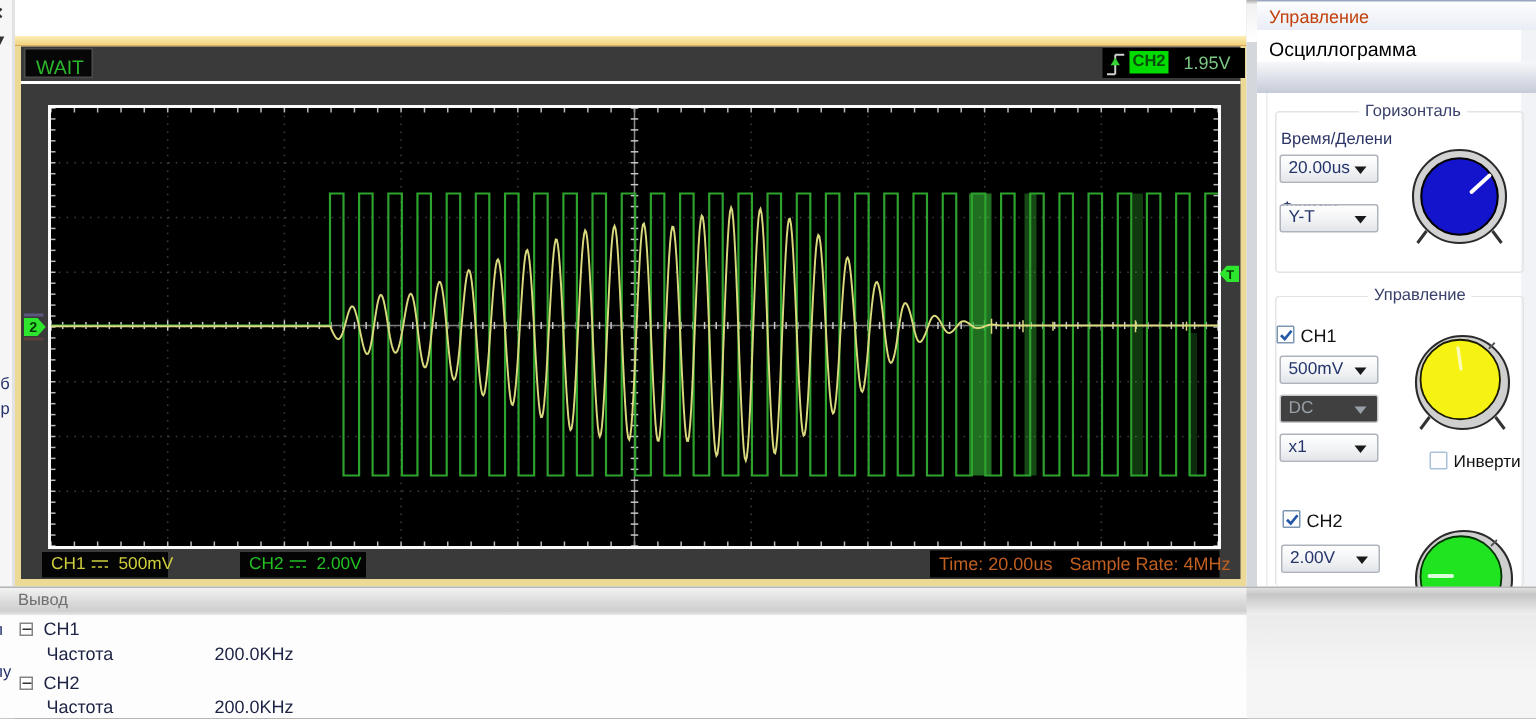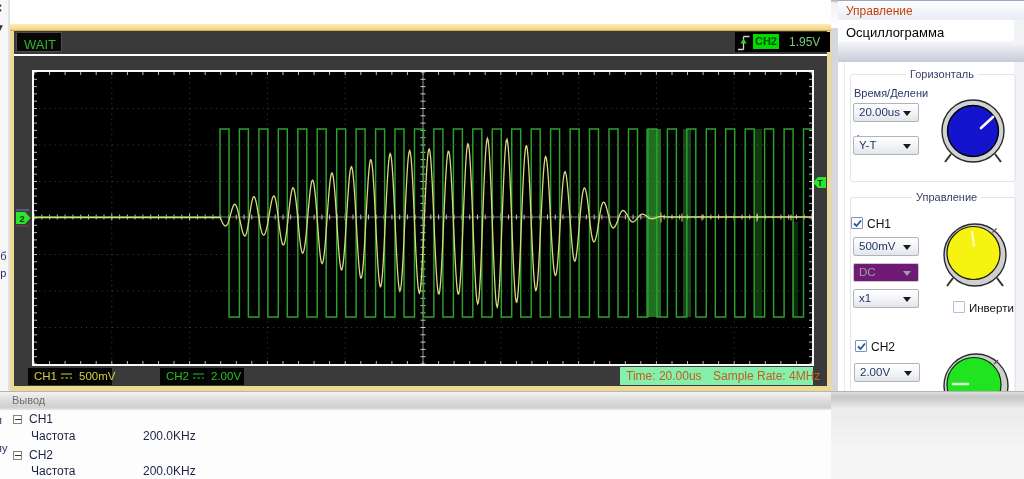--- a/index.html
+++ b/index.html
@@ -1,19 +1,19 @@
 <!DOCTYPE html>
 <html><head><meta charset="utf-8"><style>
 *{margin:0;padding:0;box-sizing:border-box}
 body{width:1024px;height:479px;overflow:hidden;font-family:"Liberation Sans",sans-serif;background:#fff}
 #root{position:relative;width:1024px;height:479px;overflow:hidden}
 .abs{position:absolute}
 .combo{position:absolute;width:66px;height:19px;border:1px solid #aeb3bc;border-radius:2px;background:linear-gradient(#fff,#f2f3f5 55%,#e2e5e9);font-size:11.5px;color:#24356b;line-height:17px;padding-left:5px}
 .combo .arr{position:absolute;right:7px;top:7px;width:0;height:0;border-left:4.5px solid transparent;border-right:4.5px solid transparent;border-top:5px solid #1a1a1a}
-.combo.dis{border-color:#c5c9ce;background:#701a75;color:#9aa0a8}
+.combo.dis{border-color:#c5c9ce;background:#404040;color:#9aa0a8}
 .combo.dis .arr{border-top-color:#9aa0a8}
 .cb{position:absolute;width:12px;height:12px;border:1px solid #7c97b4;border-radius:1px;background:#fdfdfd}
 .lbl{position:absolute;font-size:11px;color:#2c3666}
 .fs{position:absolute;border:1px solid #e4e4e6;border-radius:3px}
 .leg{position:absolute;font-size:11px;color:#39406a;background:#fff;padding:0 4px}
 </style></head><body>
 <div id="root">
 
 <div class="abs" style="left:0;top:0;width:10px;height:479px;background:#f6f6f6;overflow:hidden">
  <div class="abs" style="left:-6px;top:0px;font-size:14px;color:#333;font-weight:bold">×</div>
@@ -434,21 +434,21 @@
       </svg>
     </div>
 <div class="abs" style="left:160px;top:368px;width:84px;height:17px;background:#040404;color:#22c122;font-size:11.5px;line-height:17px">
       <span style="position:absolute;left:6px">CH2</span>
       <span style="position:absolute;left:51px">2.00V</span>
       <svg style="position:absolute;left:33px;top:5px" width="12" height="8">
         <line x1="0" y1="1" x2="11" y2="1" stroke="#22c122"></line>
         <line x1="0" y1="5" x2="11" y2="5" stroke="#22c122" stroke-dasharray="2.6 1.8"></line>
       </svg>
     </div>
-<div class="abs" style="left:620px;top:367px;width:193px;height:18px;background:#86efac;color:#c05f1f;font-size:12px;line-height:18px;white-space:nowrap">
+<div class="abs" style="left:620px;top:367px;width:193px;height:18px;background:#000000;color:#c05f1f;font-size:12px;line-height:18px;white-space:nowrap">
       <span style="position:absolute;left:6px">Time: 20.00us</span>
       <span style="position:absolute;left:93px">Sample Rate: 4MHz</span>
     </div>
 
 <div class="abs" style="left:0;top:391px;width:1024px;height:88px;background:#fdfdfd;overflow:hidden">
  <div class="abs" style="left:-4px;top:23px;font-size:11px;color:#25306b">п</div>
  <div class="abs" style="left:-4px;top:51px;font-size:11px;color:#25306b">пу</div>
  <div class="abs" style="left:0;top:0;width:1024px;height:19px;background:linear-gradient(#f2f2f2,#d9d9d9 55%,#cfcfcf 85%,#e8e8e8);border-top:1px solid #cfcfcf"></div>
  <div class="abs" style="left:12px;top:3px;font-size:11px;color:#6e6e6e">Вывод</div>
  <div class="abs" style="left:13px;top:24px;width:9px;height:9px;border:1px solid #848484;background:#fff"></div>

